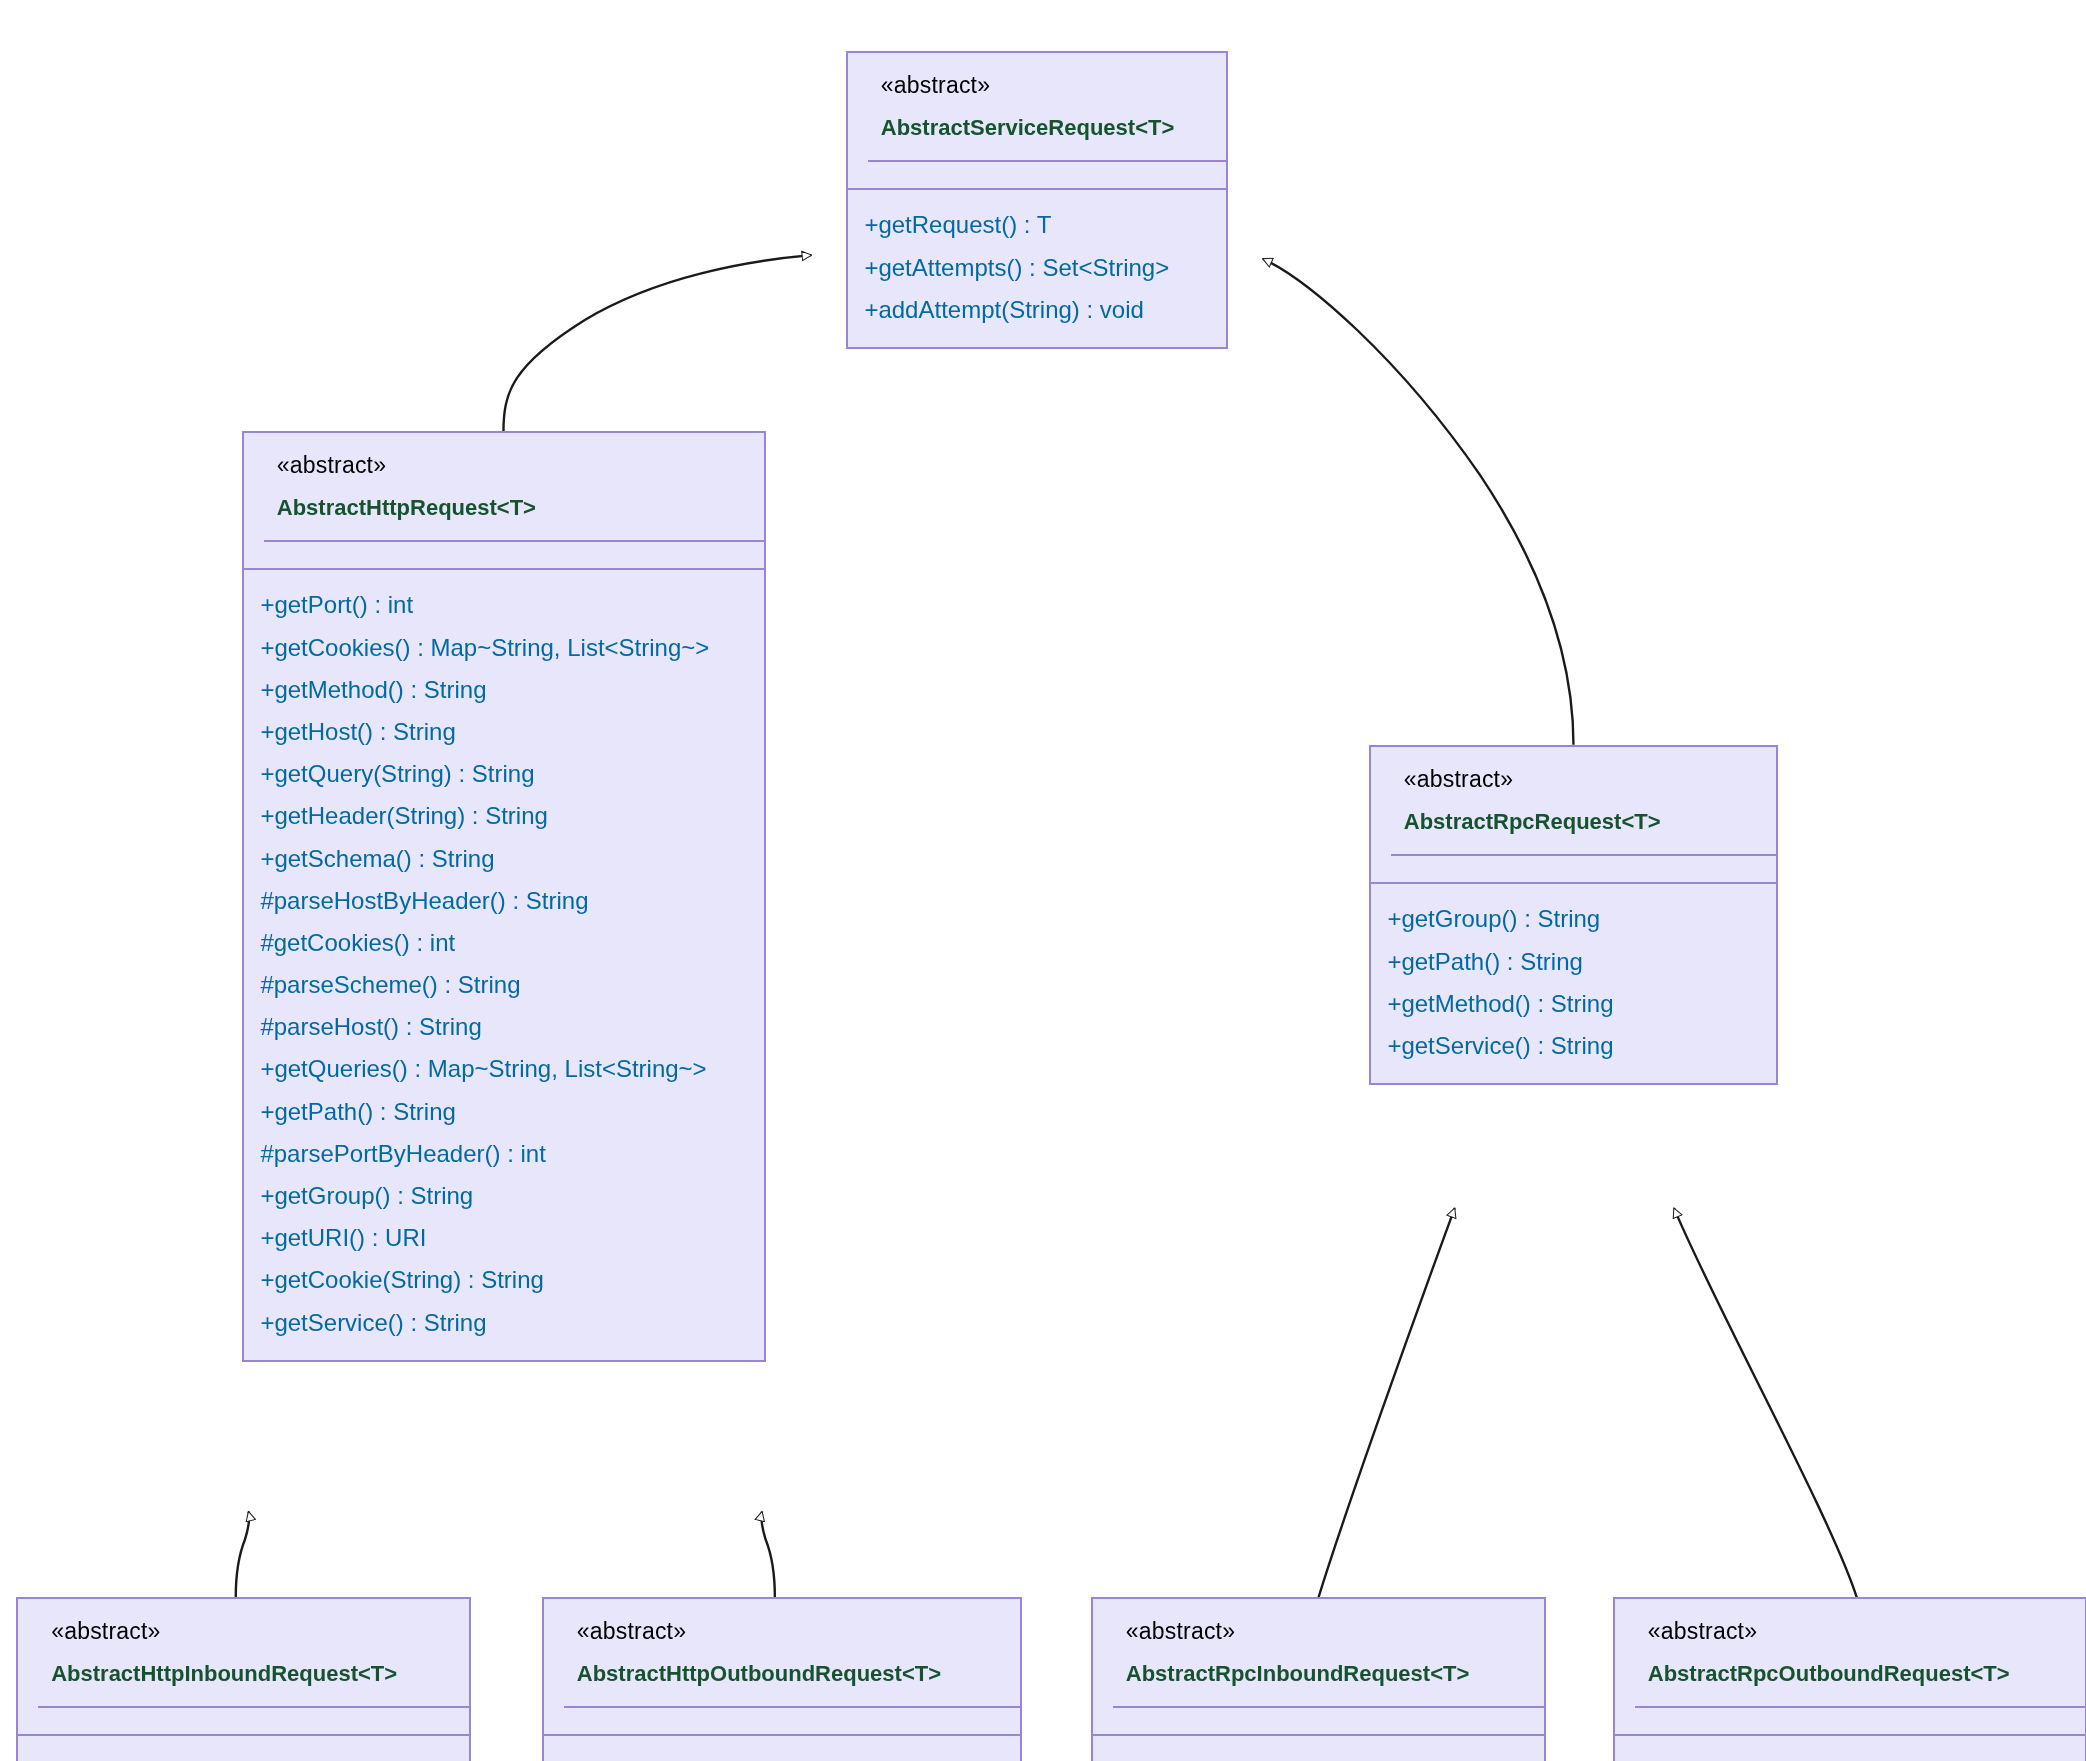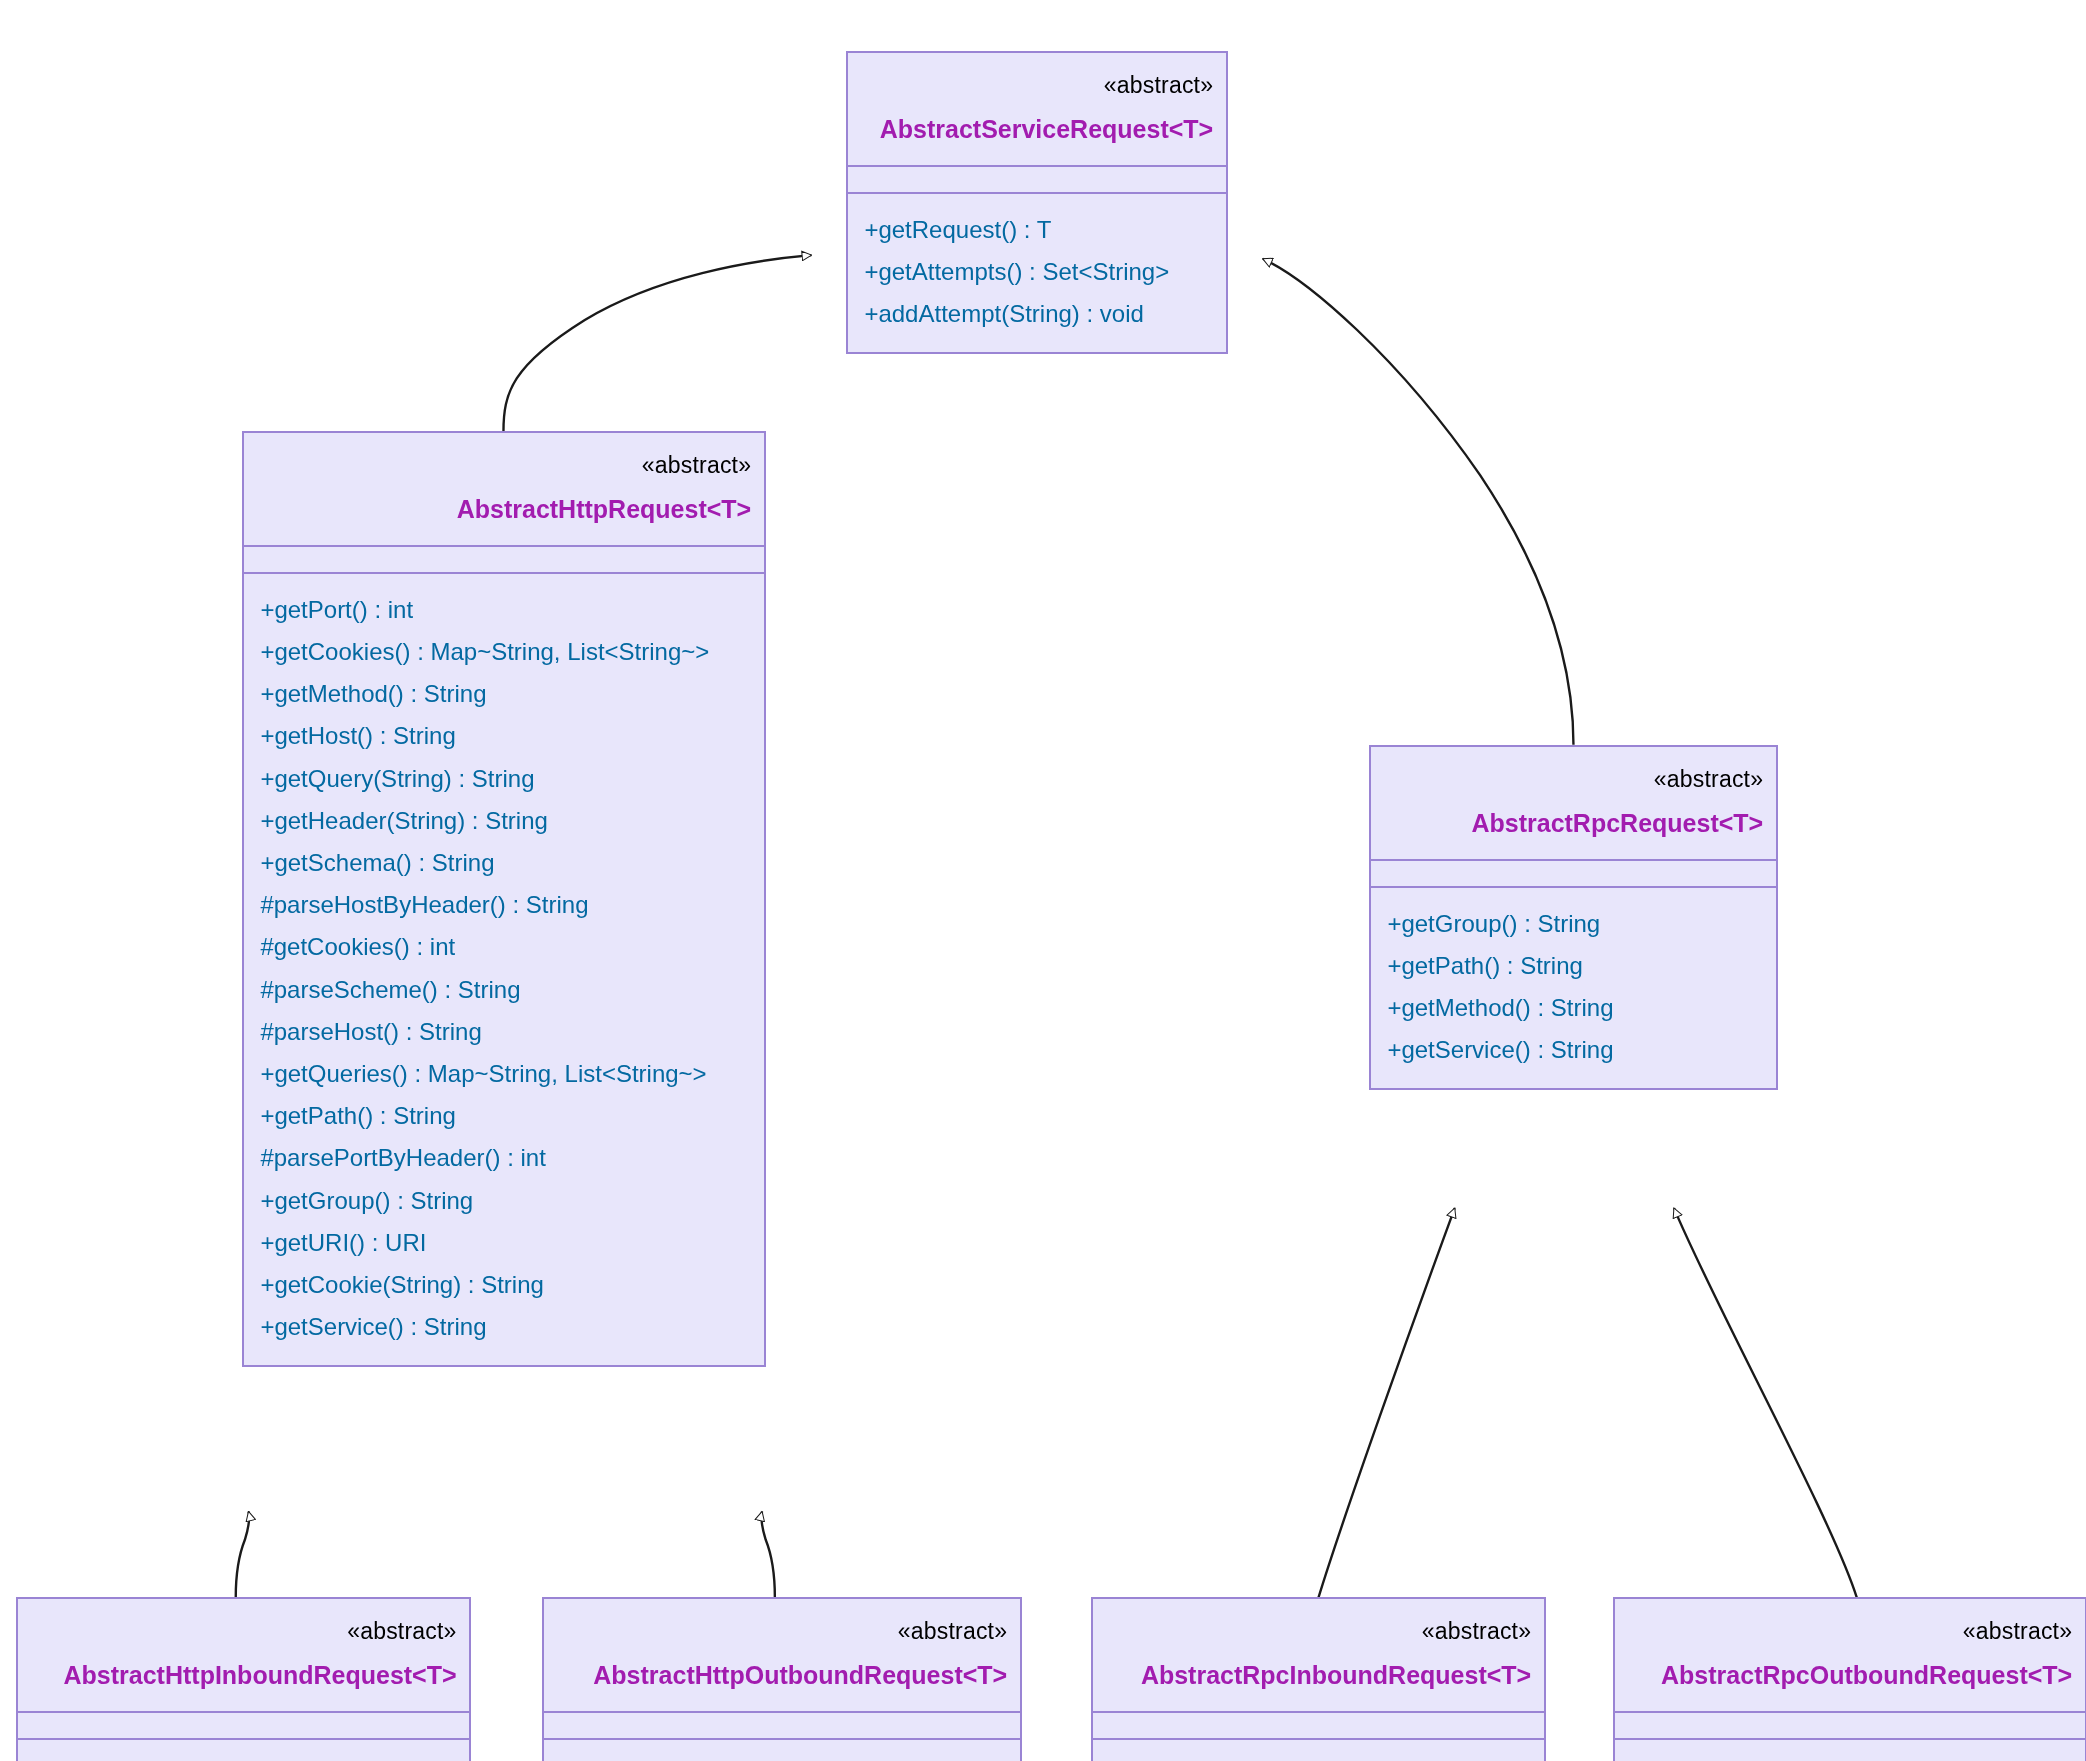--- a/index.html
+++ b/index.html
@@ -28,33 +28,34 @@
     box-sizing: border-box;
     background: #e8e6fb;
     border: 2.7px solid #9a84d4;
     z-index: 2;
   }
   .compartment {
     box-sizing: border-box;
   }
   .header-compartment {
     padding: 16.4px 12.8px 16.4px 12.8px;
-    text-align: right;
+    text-align: left;
     border-bottom: 2.7px solid #9a84d4;
+    margin-left: 20px;
   }
   .stereotype {
     font-size: 23px;
     color: #000000;
     line-height: 1.45;
     letter-spacing: 0.2px;
   }
   .class-name {
-    font-size: 25px;
+    font-size: 22px;
     font-weight: bold;
-    color: #a21caf;
+    color: #14532d;
     line-height: 1.5;
     margin-top: 8.2px;
     white-space: nowrap;
   }
   .attrs-compartment {
     min-height: 27.4px;
     height: 27.4px;
     border-bottom: 2.7px solid #9a84d4;
   }
   .methods-compartment {

